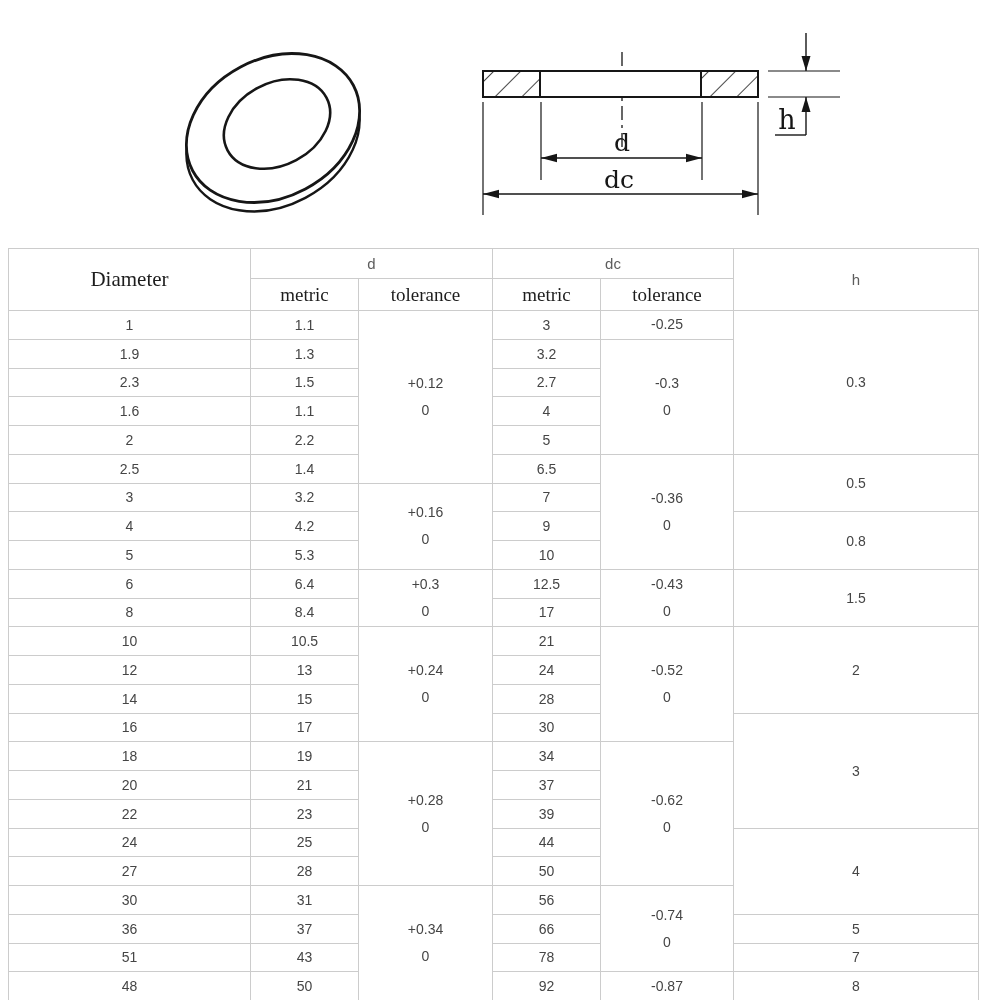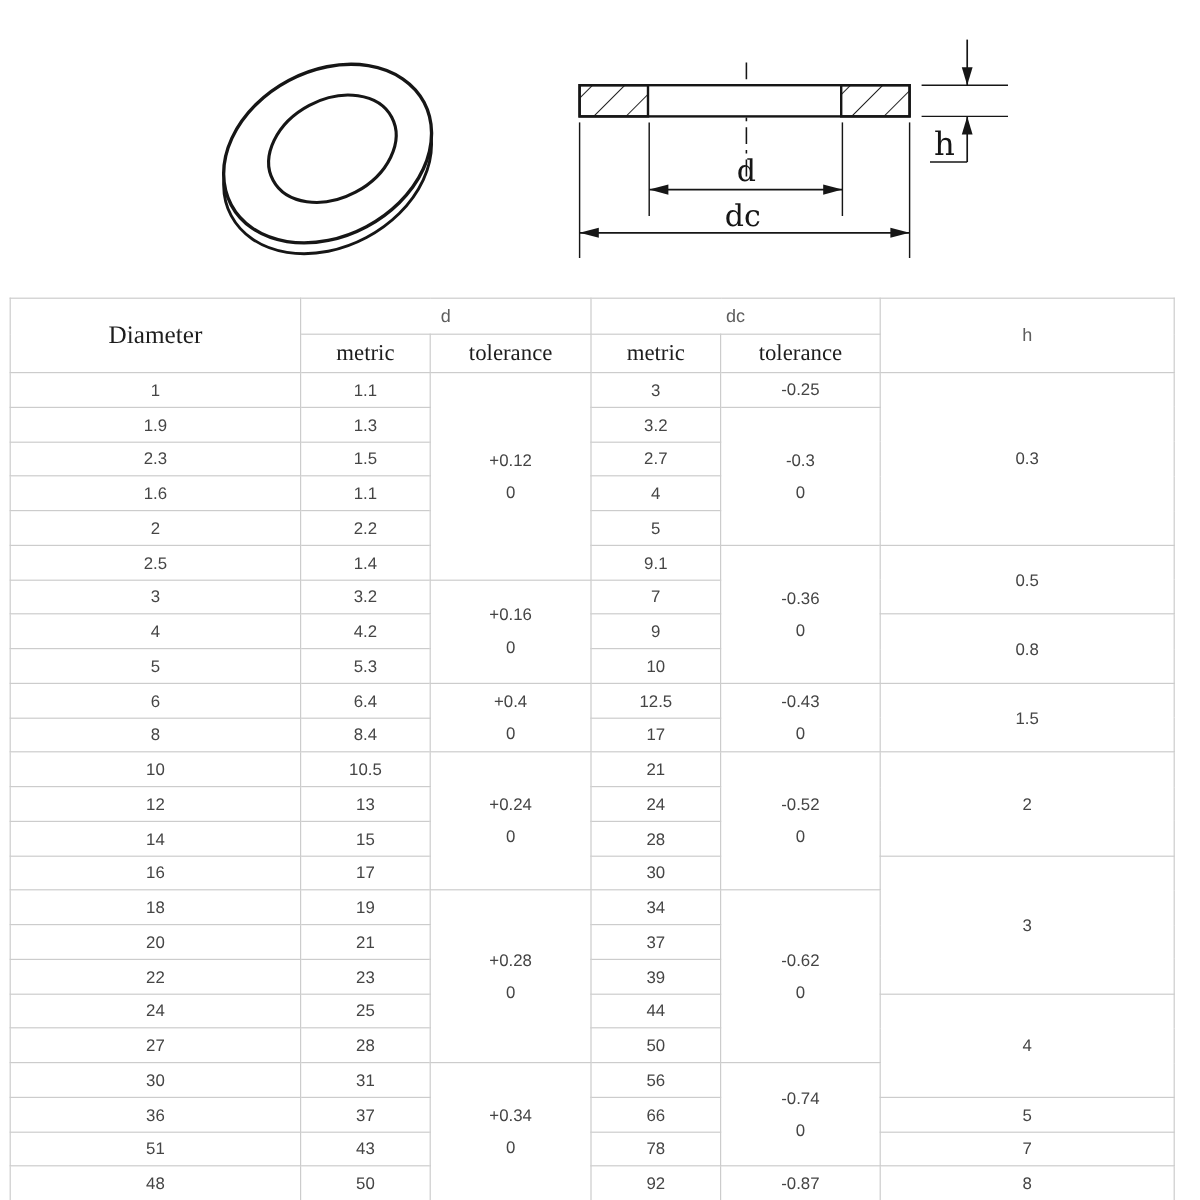--- a/index.html
+++ b/index.html
@@ -130,21 +130,21 @@
         <td>4</td>
       </tr>
       <tr>
         <td>2</td>
         <td>2.2</td>
         <td>5</td>
       </tr>
       <tr>
         <td>2.5</td>
         <td>1.4</td>
-        <td>9.1</td>
+        <td>6.5</td>
         <td rowspan="4">
           <div class="tol-line">-0.36</div>
           <div class="tol-line">0</div>
         </td>
         <td rowspan="2">0.5</td>
       </tr>
       <tr>
         <td>3</td>
         <td>3.2</td>
         <td rowspan="3">
@@ -161,21 +161,21 @@
       </tr>
       <tr>
         <td>5</td>
         <td>5.3</td>
         <td>10</td>
       </tr>
       <tr>
         <td>6</td>
         <td>6.4</td>
         <td rowspan="2">
-          <div class="tol-line">+0.4</div>
+          <div class="tol-line">+0.3</div>
           <div class="tol-line">0</div>
         </td>
         <td>12.5</td>
         <td rowspan="2">
           <div class="tol-line">-0.43</div>
           <div class="tol-line">0</div>
         </td>
         <td rowspan="2">1.5</td>
       </tr>
       <tr>

